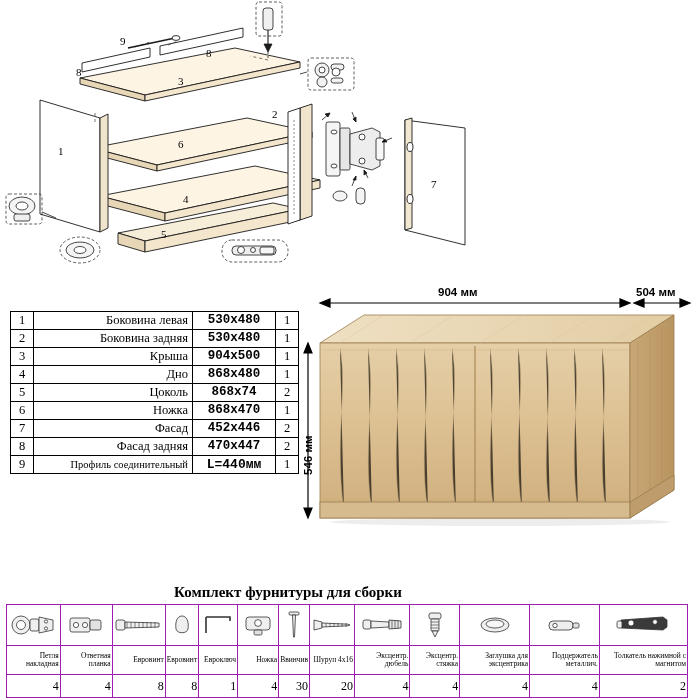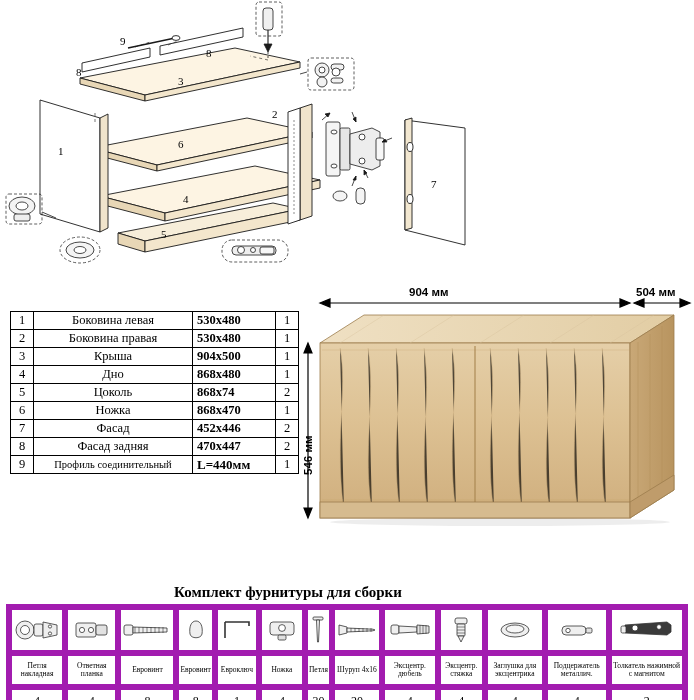--- a/index.html
+++ b/index.html
@@ -32,22 +32,22 @@
     font-size:12.5px;
   }
   .parts-table td{
     border:1px solid #000;
     padding:1px 4px;
     height:15px;
     line-height:15px;
     white-space:nowrap;
   }
   .pt-num{width:14px;text-align:center;}
-  .pt-name{width:150px;text-align:center;}
-  .pt-size{width:74px;font-weight:bold;}
+  .pt-name{width:150px;text-align:right;}
+  .pt-size{width:74px;text-align:center;font-weight:bold;font-family:Liberation Mono, monospace;}
   .pt-qty{width:14px;text-align:center;}
   .pt-small{font-size:10.5px;}
   .pt-size-small{font-size:13px;font-weight:bold;}
 
   
   .cab-area{position:absolute;left:300px;top:290px;width:394px;height:250px;}
   .dimtext{
     position:absolute;
     font-family:"Liberation Sans", sans-serif;
     font-size:11.5px;
@@ -66,22 +66,22 @@
     font-size:15px;
     font-weight:bold;
   }
   .kit-table{
     position:absolute;left:6px;top:604px;
     border-collapse:collapse;
     width:682px;
     font-family:"Liberation Serif", serif;
   }
   .kit-table td{
-    border:6px solid #a21caf;
-    text-align:center;
+    border:1px solid #a21caf;
+    text-align:right;
     vertical-align:middle;
   }
   .kit-icon-row td{height:40px;padding:0;}
   .kit-name-row td{
     height:26px;
     font-size:7.5px;
     line-height:8.5px;
     padding:1px 1px;
   }
   .kit-qty-row td{
@@ -228,21 +228,21 @@
   <table class="parts-table">
     <tbody>
       <tr>
         <td class="pt-num">1</td>
         <td class="pt-name">Боковина левая</td>
         <td class="pt-size">530х480</td>
         <td class="pt-qty">1</td>
       </tr>
       <tr>
         <td class="pt-num">2</td>
-        <td class="pt-name">Боковина правая</td>
+        <td class="pt-name">Боковина задняя</td>
         <td class="pt-size">530х480</td>
         <td class="pt-qty">1</td>
       </tr>
       <tr>
         <td class="pt-num">3</td>
         <td class="pt-name">Крыша</td>
         <td class="pt-size">904х500</td>
         <td class="pt-qty">1</td>
       </tr>
       <tr>
@@ -355,21 +355,21 @@
         <line x1="338" y1="13" x2="386" y2="13"></line>
         <polygon points="334,13 344,9 344,17"></polygon>
         <polygon points="390,13 380,9 380,17"></polygon>
 
         <line x1="8" y1="57" x2="8" y2="224"></line>
         <polygon points="8,53 4,63 12,63"></polygon>
         <polygon points="8,228 4,218 12,218"></polygon>
       </g>
     </svg>
 
-    <div class="dimtext" style="left:109px;top:-4px;">904 мм</div>
+    <div class="dimtext" style="left:138px;top:-4px;">904 мм</div>
     <div class="dimtext" style="left:336px;top:-4px;">504 мм</div>
     <div class="dimtext vert" style="left:2px;top:185px;">546 мм</div>
   </div>
 
   <div class="kit-title">Комплект фурнитуры для сборки</div>
 
   <table class="kit-table">
     <tbody>
 
       <tr class="kit-icon-row">
@@ -494,21 +494,21 @@
         </td>
       </tr>
 
       <tr class="kit-name-row">
         <td>Петля накладная</td>
         <td>Ответная планка</td>
         <td>Евровинт</td>
         <td>Евровинт</td>
         <td>Евроключ</td>
         <td>Ножка</td>
-        <td>Петля</td>
+        <td>Ввинчив</td>
         <td>Шуруп 4х16</td>
         <td>Эксцентр. дюбель</td>
         <td>Эксцентр. стяжка</td>
         <td>Заглушка для эксцентрика</td>
         <td>Подцержатель металлич.</td>
         <td>Толкатель нажимной с магнитом</td>
       </tr>
 
       <tr class="kit-qty-row">
         <td>4</td>

